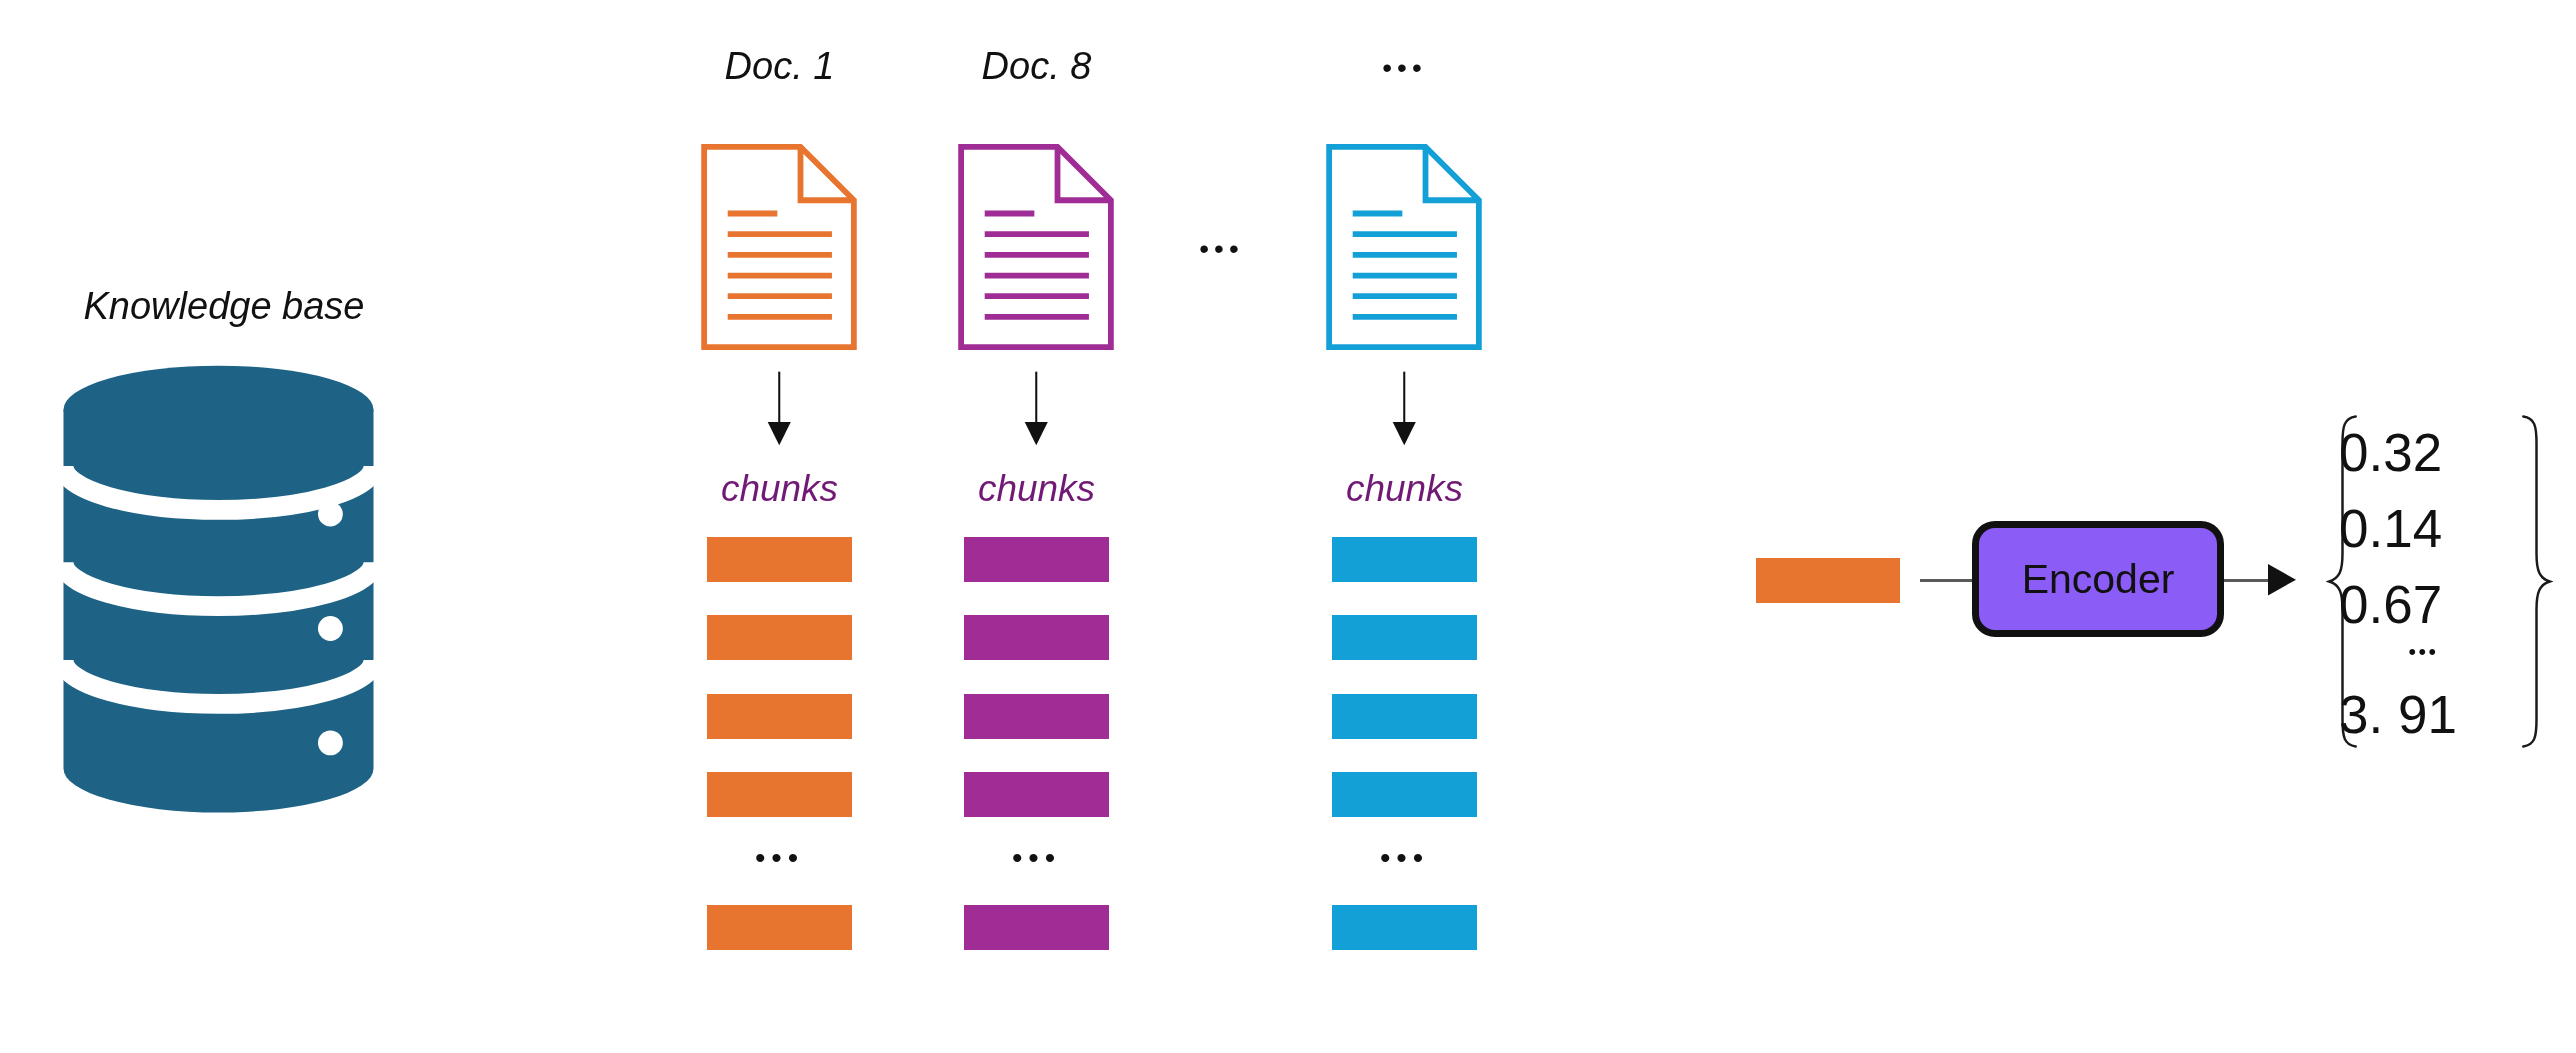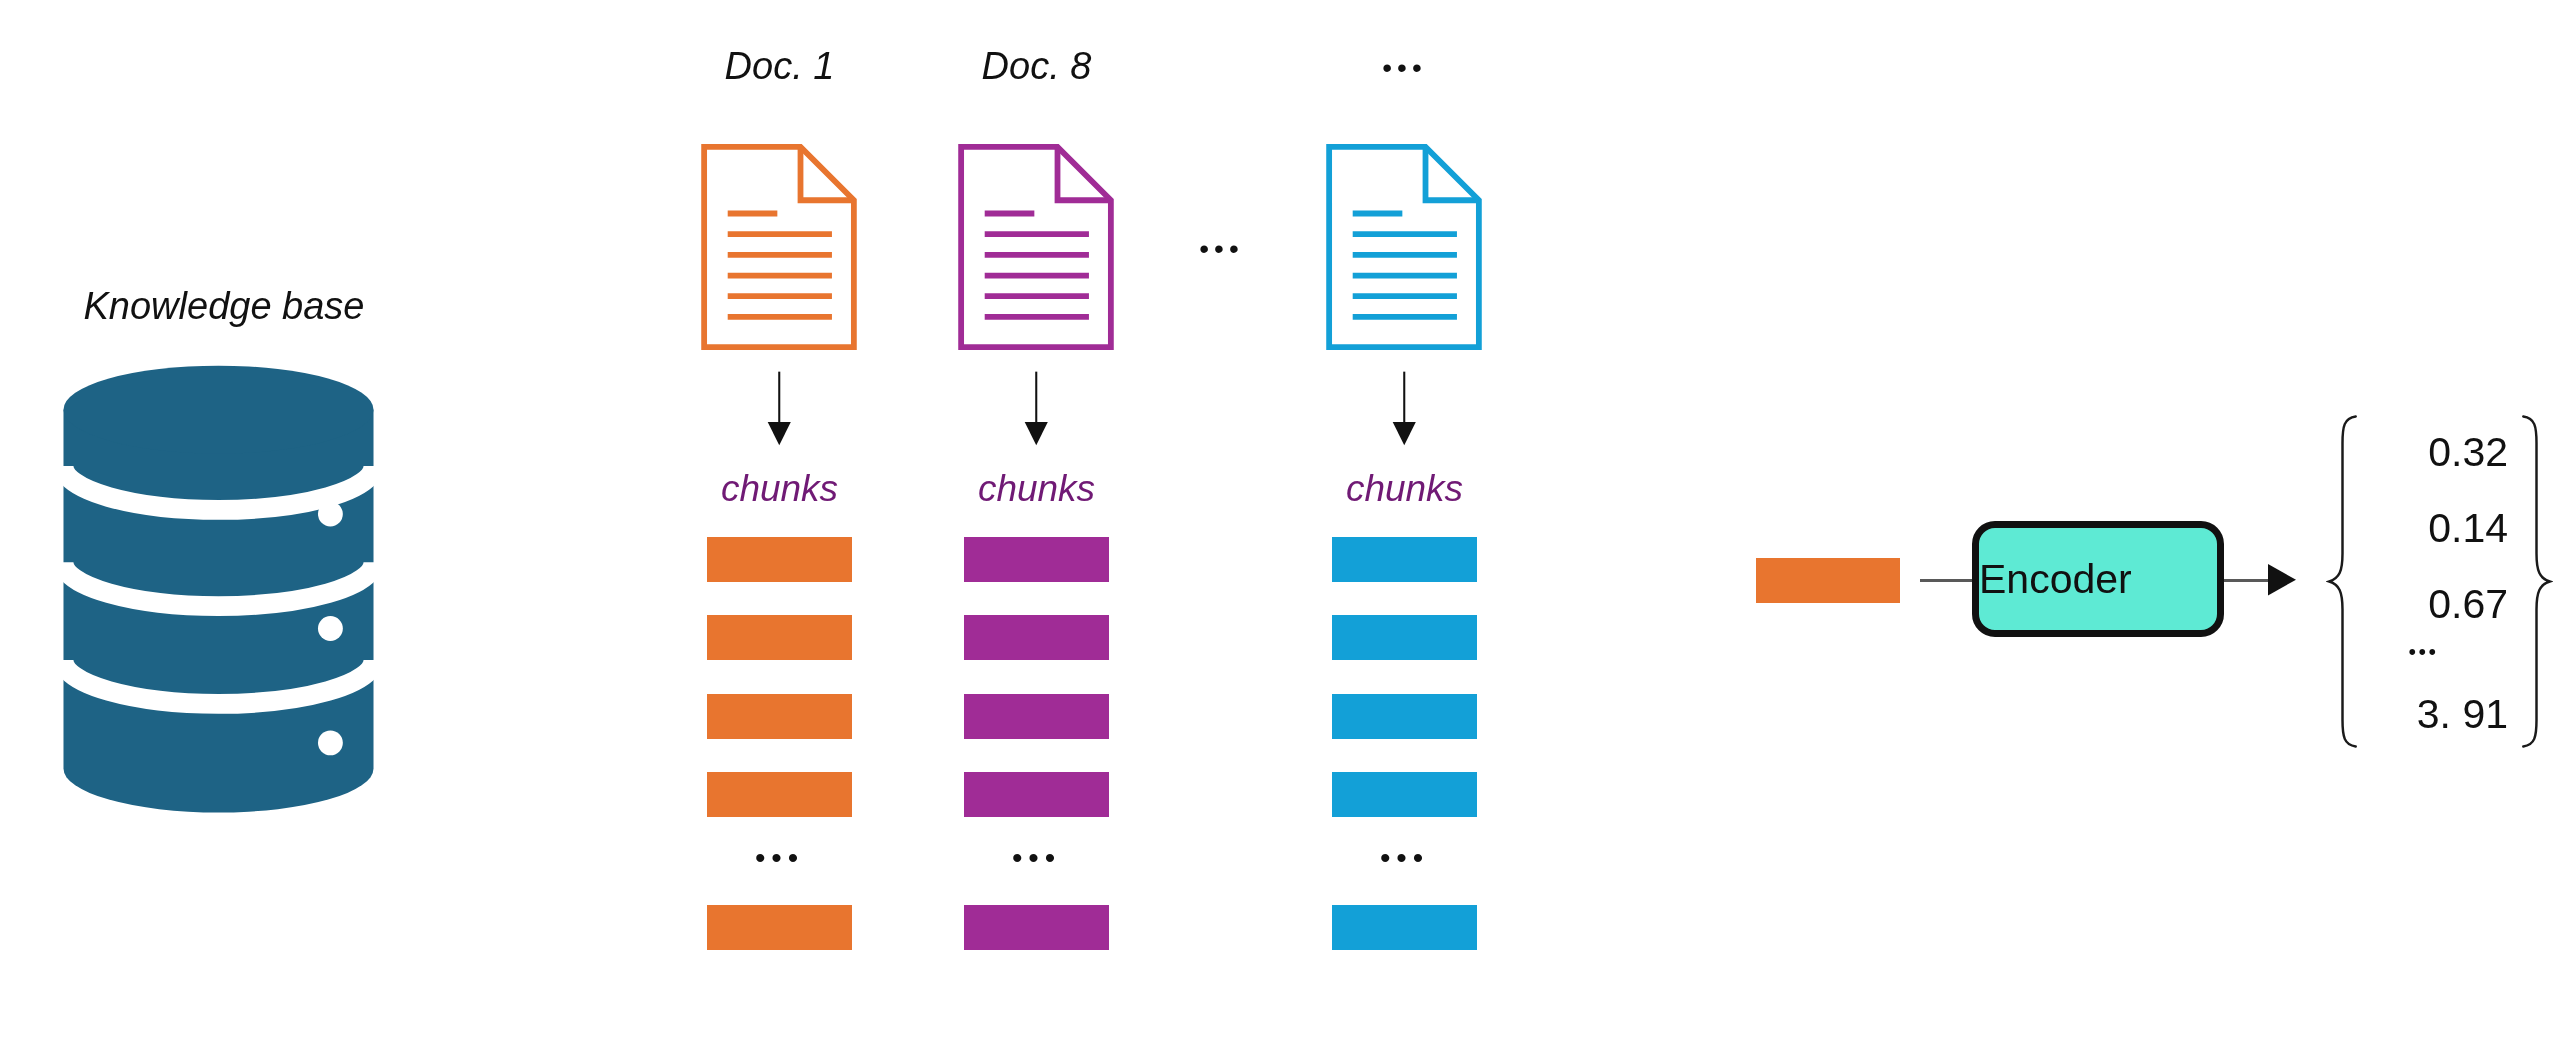--- a/index.html
+++ b/index.html
@@ -13,25 +13,25 @@
   }
   .abs{position:absolute;}
   .ctext{text-align:center;font-style:italic;}
   .label{font-size:38px;line-height:41px;color:#111;}
   .chunks-label{font-size:37px;line-height:40px;color:#701a75;}
   .chunk{position:absolute;width:145px;height:45px;}
   .dots{color:#111;text-align:center;}
   .dots-col{font-size:30px;letter-spacing:5.8px;line-height:41px;}
   .dots-row{font-size:28px;letter-spacing:5px;line-height:40px;}
   .dots-vec{font-size:21.5px;letter-spacing:2.5px;line-height:25px;}
-  .vec-val{font-size:41px;line-height:43px;text-align:right;color:#111;}
+  .vec-val{font-size:53px;line-height:43px;text-align:left;color:#111;}
   .encoder-box{
     position:absolute;left:1972px;top:521px;width:252px;height:116px;
-    border:7.5px solid #111111;border-radius:23px;background:#5eead4;
-    display:flex;align-items:center;
+    border:7.5px solid #111111;border-radius:23px;background:#8b5cf6;
+    display:flex;align-items:center;justify-content:center;
     box-sizing:border-box;
   }
   .encoder-label{font-size:41px;color:#111;}
   .hline{position:absolute;height:2.5px;background:#595959;}
   svg{display:block;}
 </style>
 </head>
 <body>
 
 <div id="canvas">

